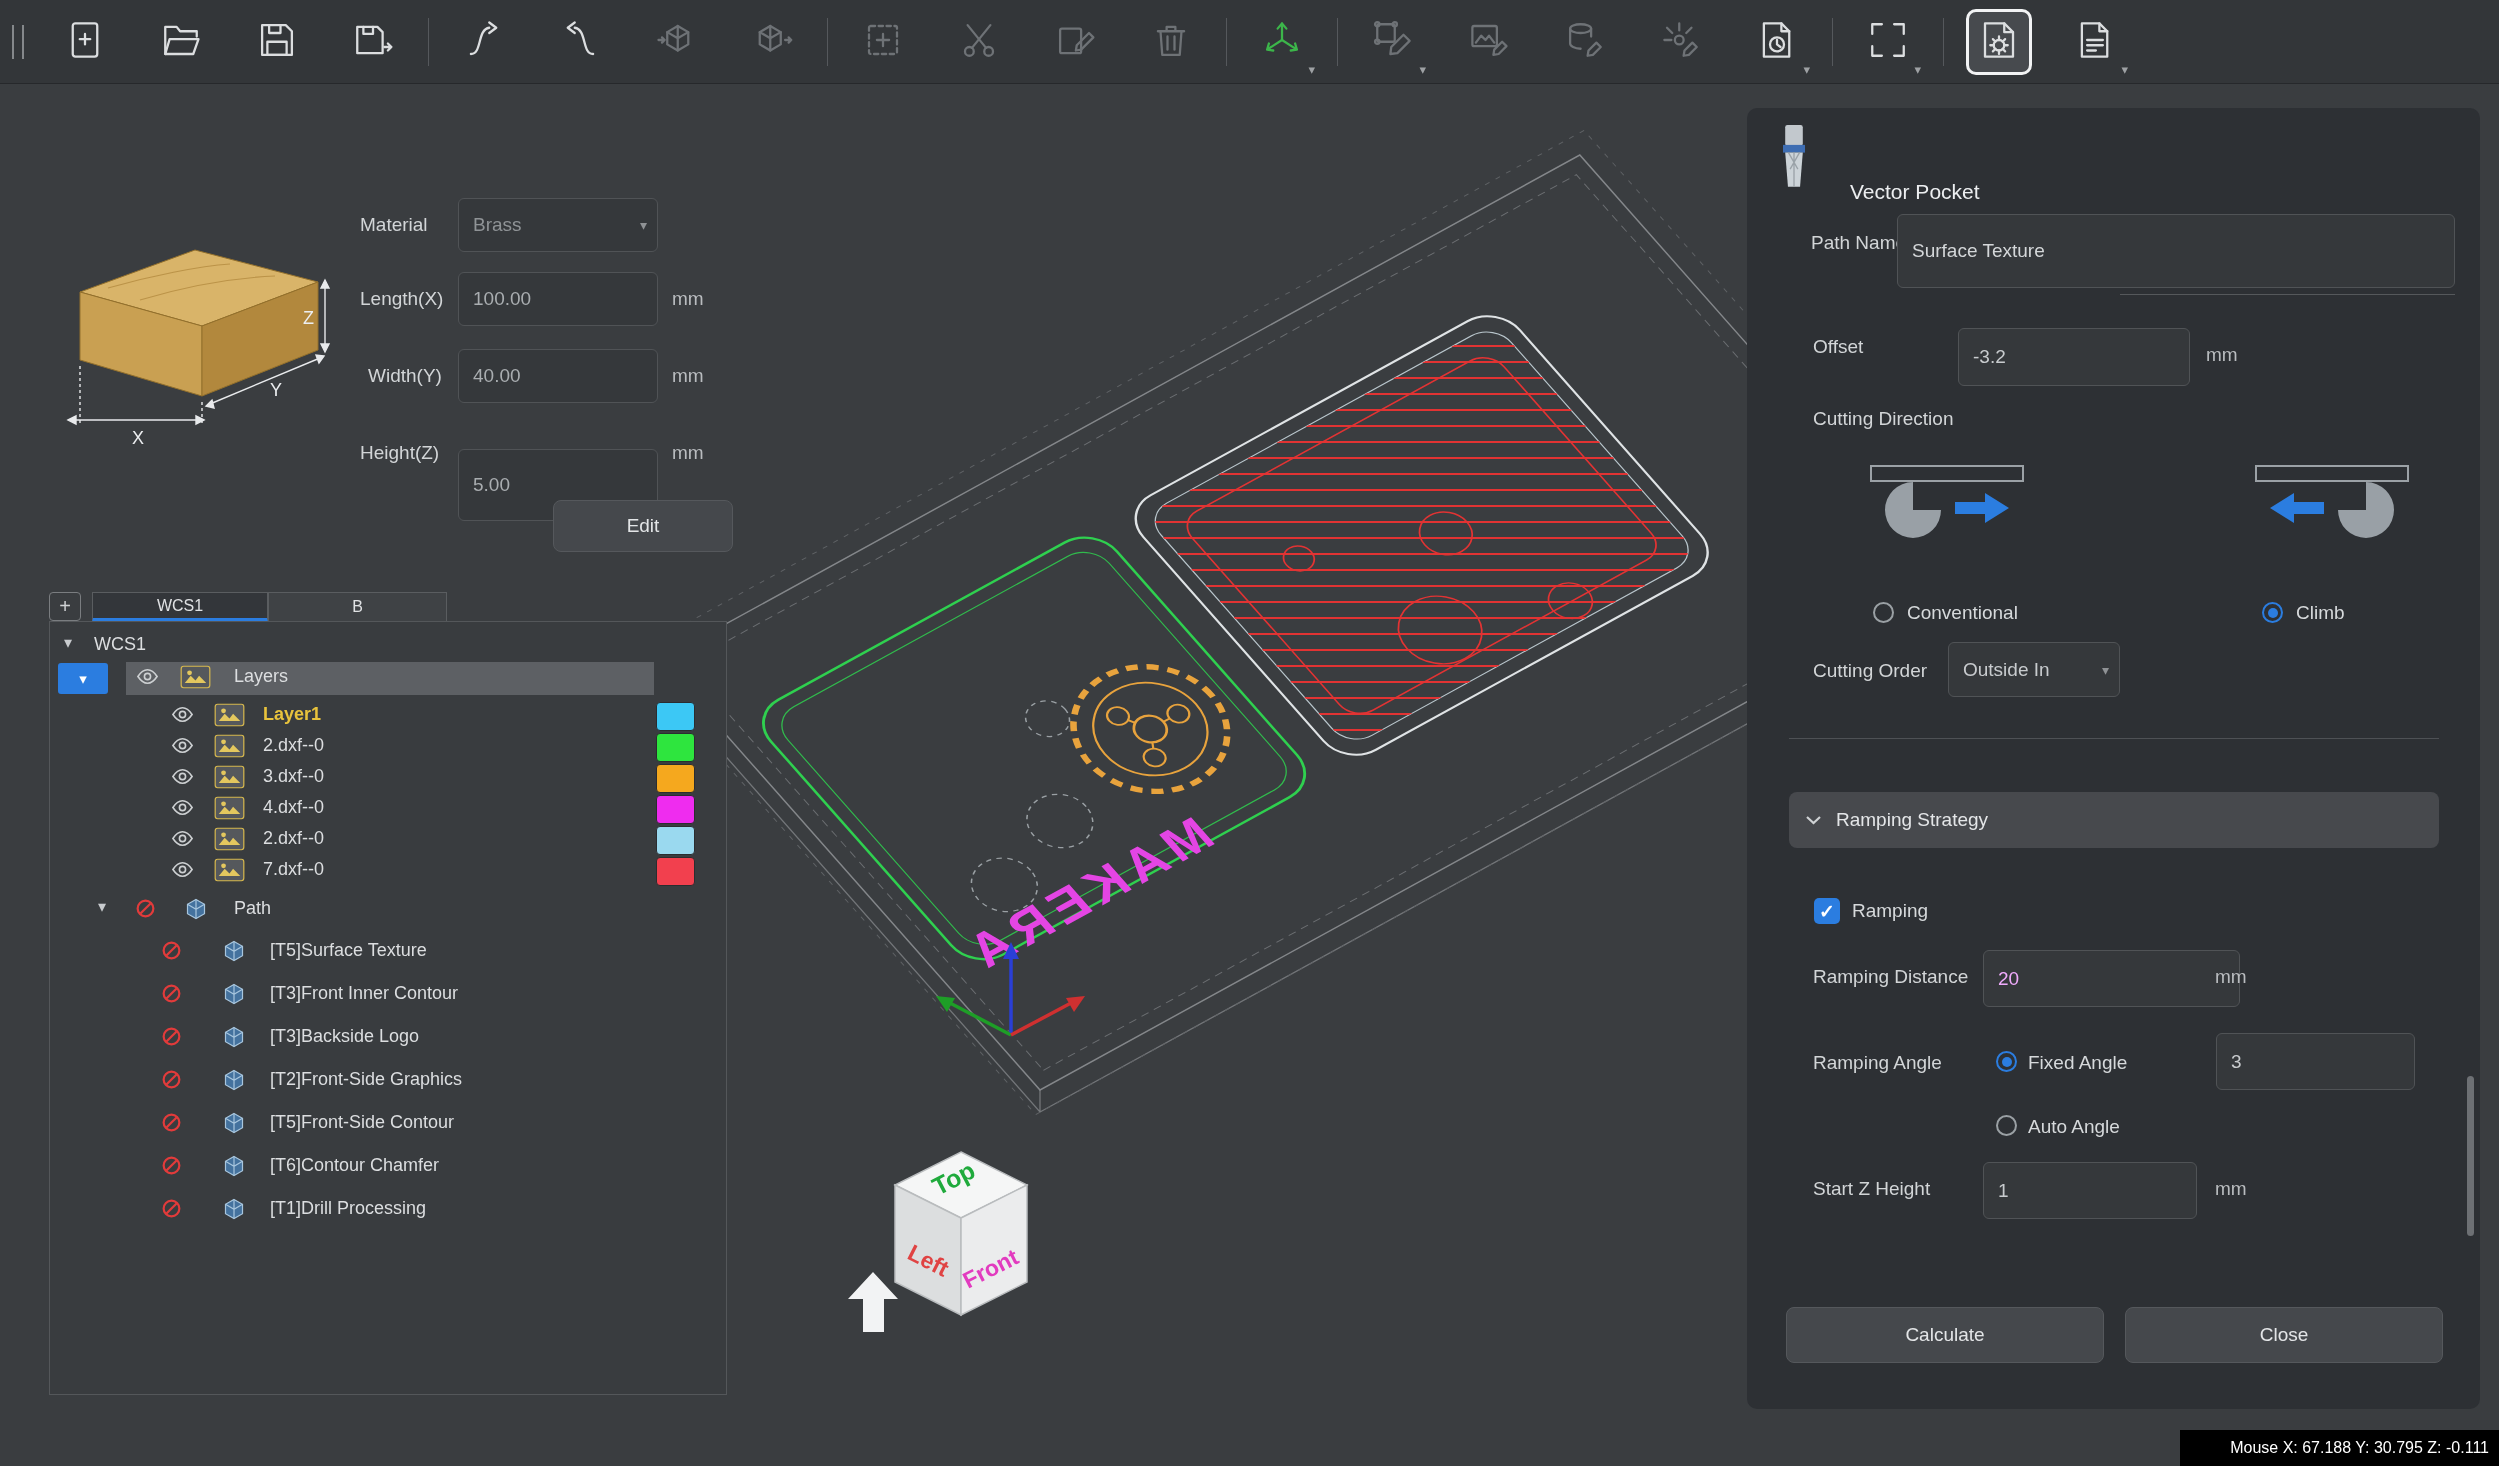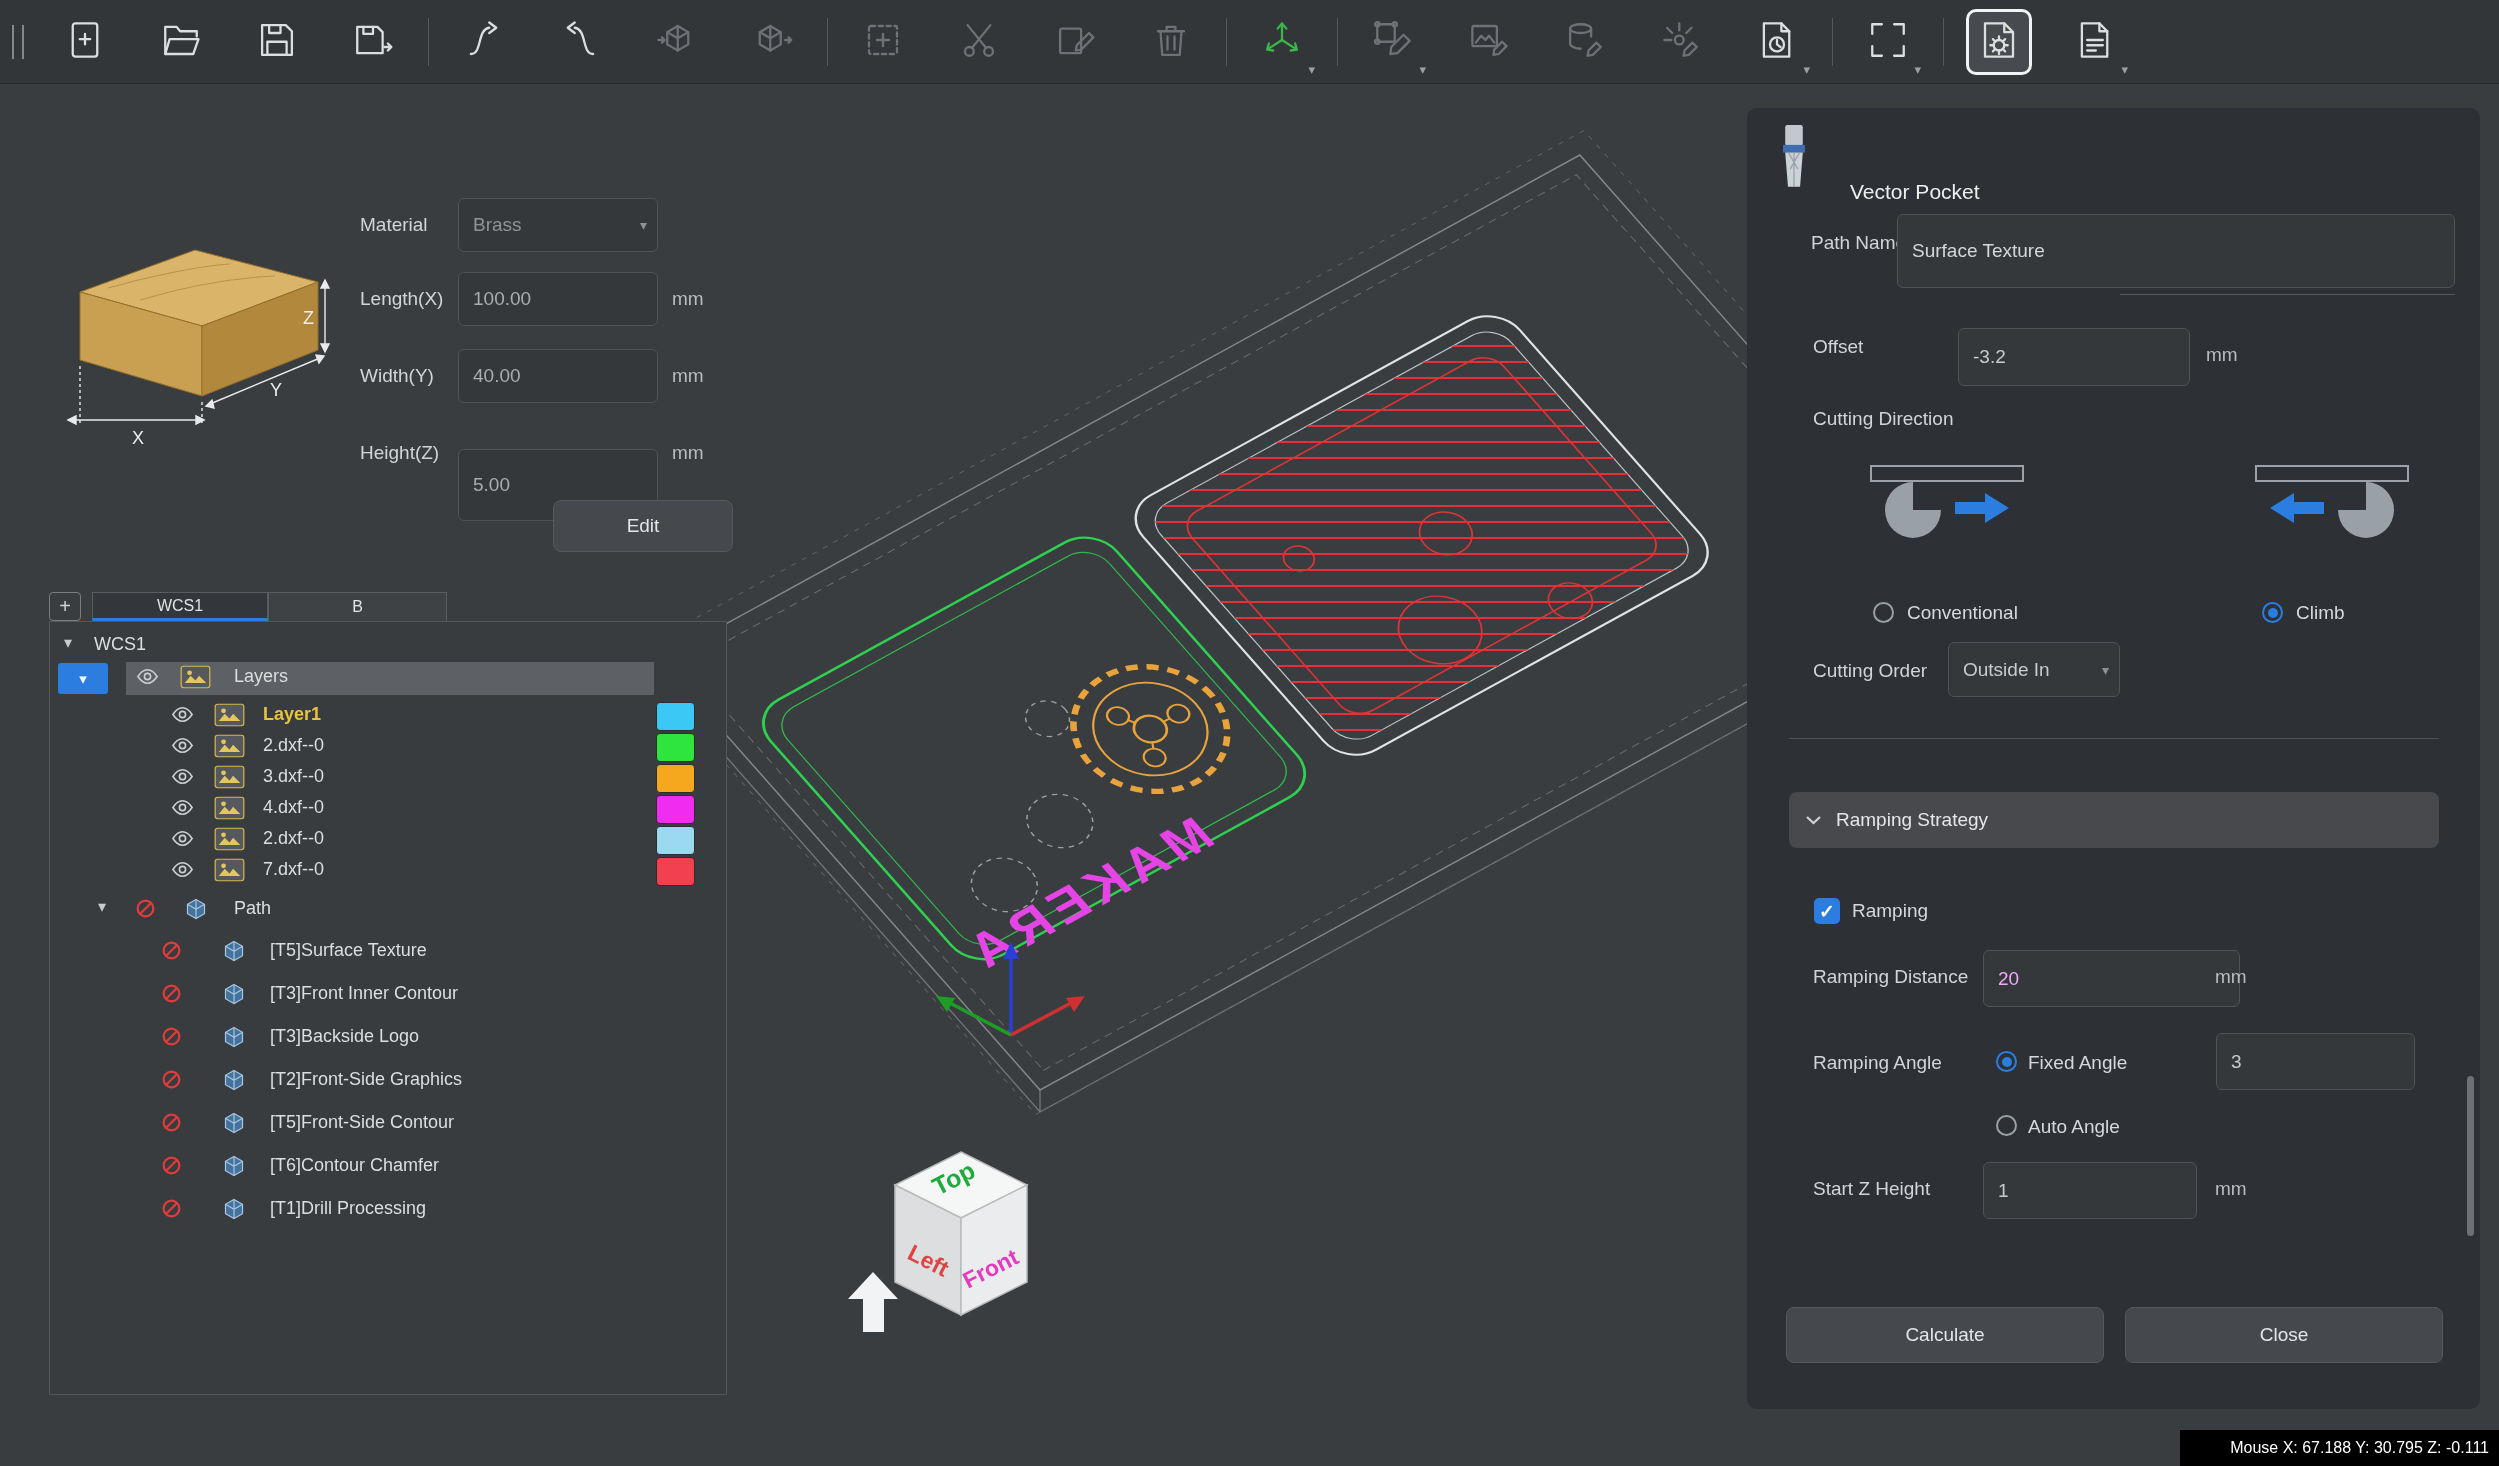--- a/index.html
+++ b/index.html
@@ -366,21 +366,21 @@
     <span style="color:#8f9396">Brass</span>
     <span class="ddc">▾</span>
   </div>
 
   <div class="lbl" style="left:360px;top:288px;z-index:4">Length(X)</div>
   <div class="field" style="left:458px;top:272px;width:200px;height:54px;z-index:4">
       <span>100.00</span>
     </div>
   <div class="unit" style="left:672px;top:288px;z-index:4">mm</div>
 
-  <div class="lbl" style="left:360px;top:365px;z-index:4">Width(Y)</div>
+  <div class="lbl" style="left:368px;top:365px;z-index:4">Width(Y)</div>
   <div class="field" style="left:458px;top:349px;width:200px;height:54px;z-index:4">
       <span>40.00</span>
     </div>
   <div class="unit" style="left:672px;top:365px;z-index:4">mm</div>
 
   <div class="lbl" style="left:360px;top:442px;z-index:4">Height(Z)</div>
   <div class="field" style="left:458px;top:449px;width:200px;height:72px;z-index:4">
       <span>5.00</span>
     </div>
   <div class="unit" style="left:672px;top:442px;z-index:4">mm</div>

